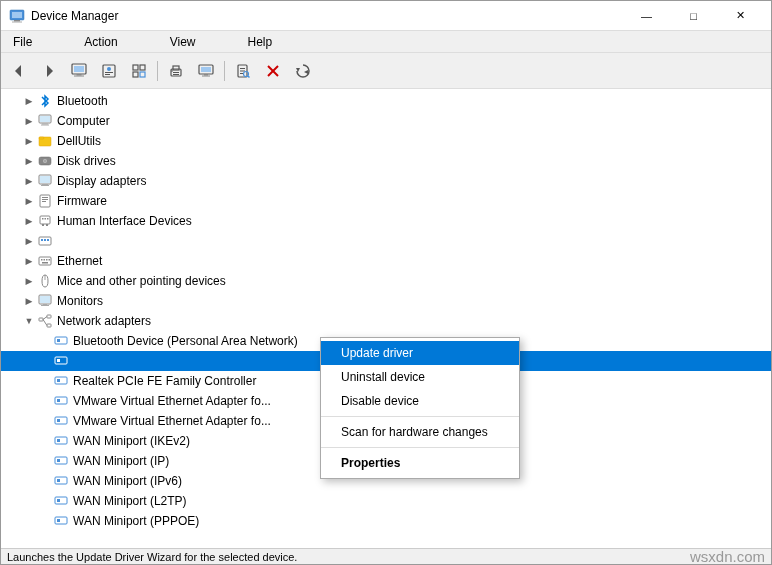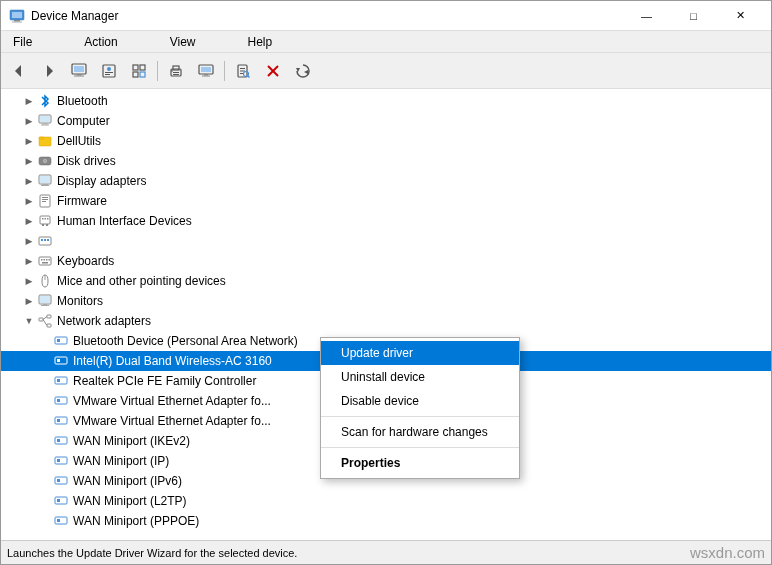--- a/index.html
+++ b/index.html
@@ -165,21 +165,21 @@
       background: #0078d7;
       color: white;
     }
     .ctx-item.bold { font-weight: bold; }
     .ctx-separator {
       height: 1px;
       background: #ddd;
       margin: 3px 0;
     }
     .status-bar {
-      height: 24px;
+      height: 16px;
       background: #f0f0f0;
       border-top: 1px solid #ccc;
       display: flex;
       align-items: center;
       padding: 2px 6px;
       font-size: 11px;
       justify-content: space-between;
     }
     
     .tree-view::-webkit-scrollbar { width: 14px; }
@@ -403,21 +403,21 @@
         <div class="item-icon">
           <svg width="14" height="14" viewBox="0 0 14 14">
             <rect x="1" y="3" width="12" height="8" rx="1" fill="none" stroke="#888" stroke-width="1"></rect>
             <rect x="3" y="5" width="1.5" height="1.5" fill="#888"></rect>
             <rect x="5.5" y="5" width="1.5" height="1.5" fill="#888"></rect>
             <rect x="8" y="5" width="1.5" height="1.5" fill="#888"></rect>
             <rect x="10.5" y="5" width="1.5" height="1.5" fill="#888"></rect>
             <rect x="4" y="8" width="6" height="1.5" fill="#888"></rect>
           </svg>
         </div>
-        <span class="item-text">Keyboards</span>
+        <span class="item-text">Ethernet</span>
       </div>
 
       <div class="tree-item indent-1">
         <div class="expand-btn">▶</div>
         <div class="item-icon">
           <svg width="14" height="14" viewBox="0 0 14 14">
             <path d="M4,7 Q4,1 7,1 Q10,1 10,7 Q10,13 7,13 Q4,13 4,7" fill="none" stroke="#888" stroke-width="1"></path>
             <line x1="7" y1="1" x2="7" y2="6" stroke="#888" stroke-width="0.8"></line>
           </svg>
         </div>
@@ -463,21 +463,20 @@
       </div>
 
       <div class="tree-item indent-2 selected">
         <div class="expand-btn" style="visibility:hidden">▶</div>
         <div class="item-icon">
           <svg width="14" height="14" viewBox="0 0 14 14">
             <rect x="1" y="3" width="12" height="7" rx="1" fill="none" stroke="#fff" stroke-width="1"></rect>
             <rect x="3" y="5" width="3" height="3" fill="#fff"></rect>
           </svg>
         </div>
-        <span class="item-text">Intel(R) Dual Band Wireless-AC 3160</span>
       </div>
 
       <div class="tree-item indent-2">
         <div class="expand-btn" style="visibility:hidden">▶</div>
         <div class="item-icon">
           <svg width="14" height="14" viewBox="0 0 14 14">
             <rect x="1" y="3" width="12" height="7" rx="1" fill="none" stroke="#4a90d9" stroke-width="1"></rect>
             <rect x="3" y="5" width="3" height="3" fill="#4a90d9"></rect>
           </svg>
         </div>

